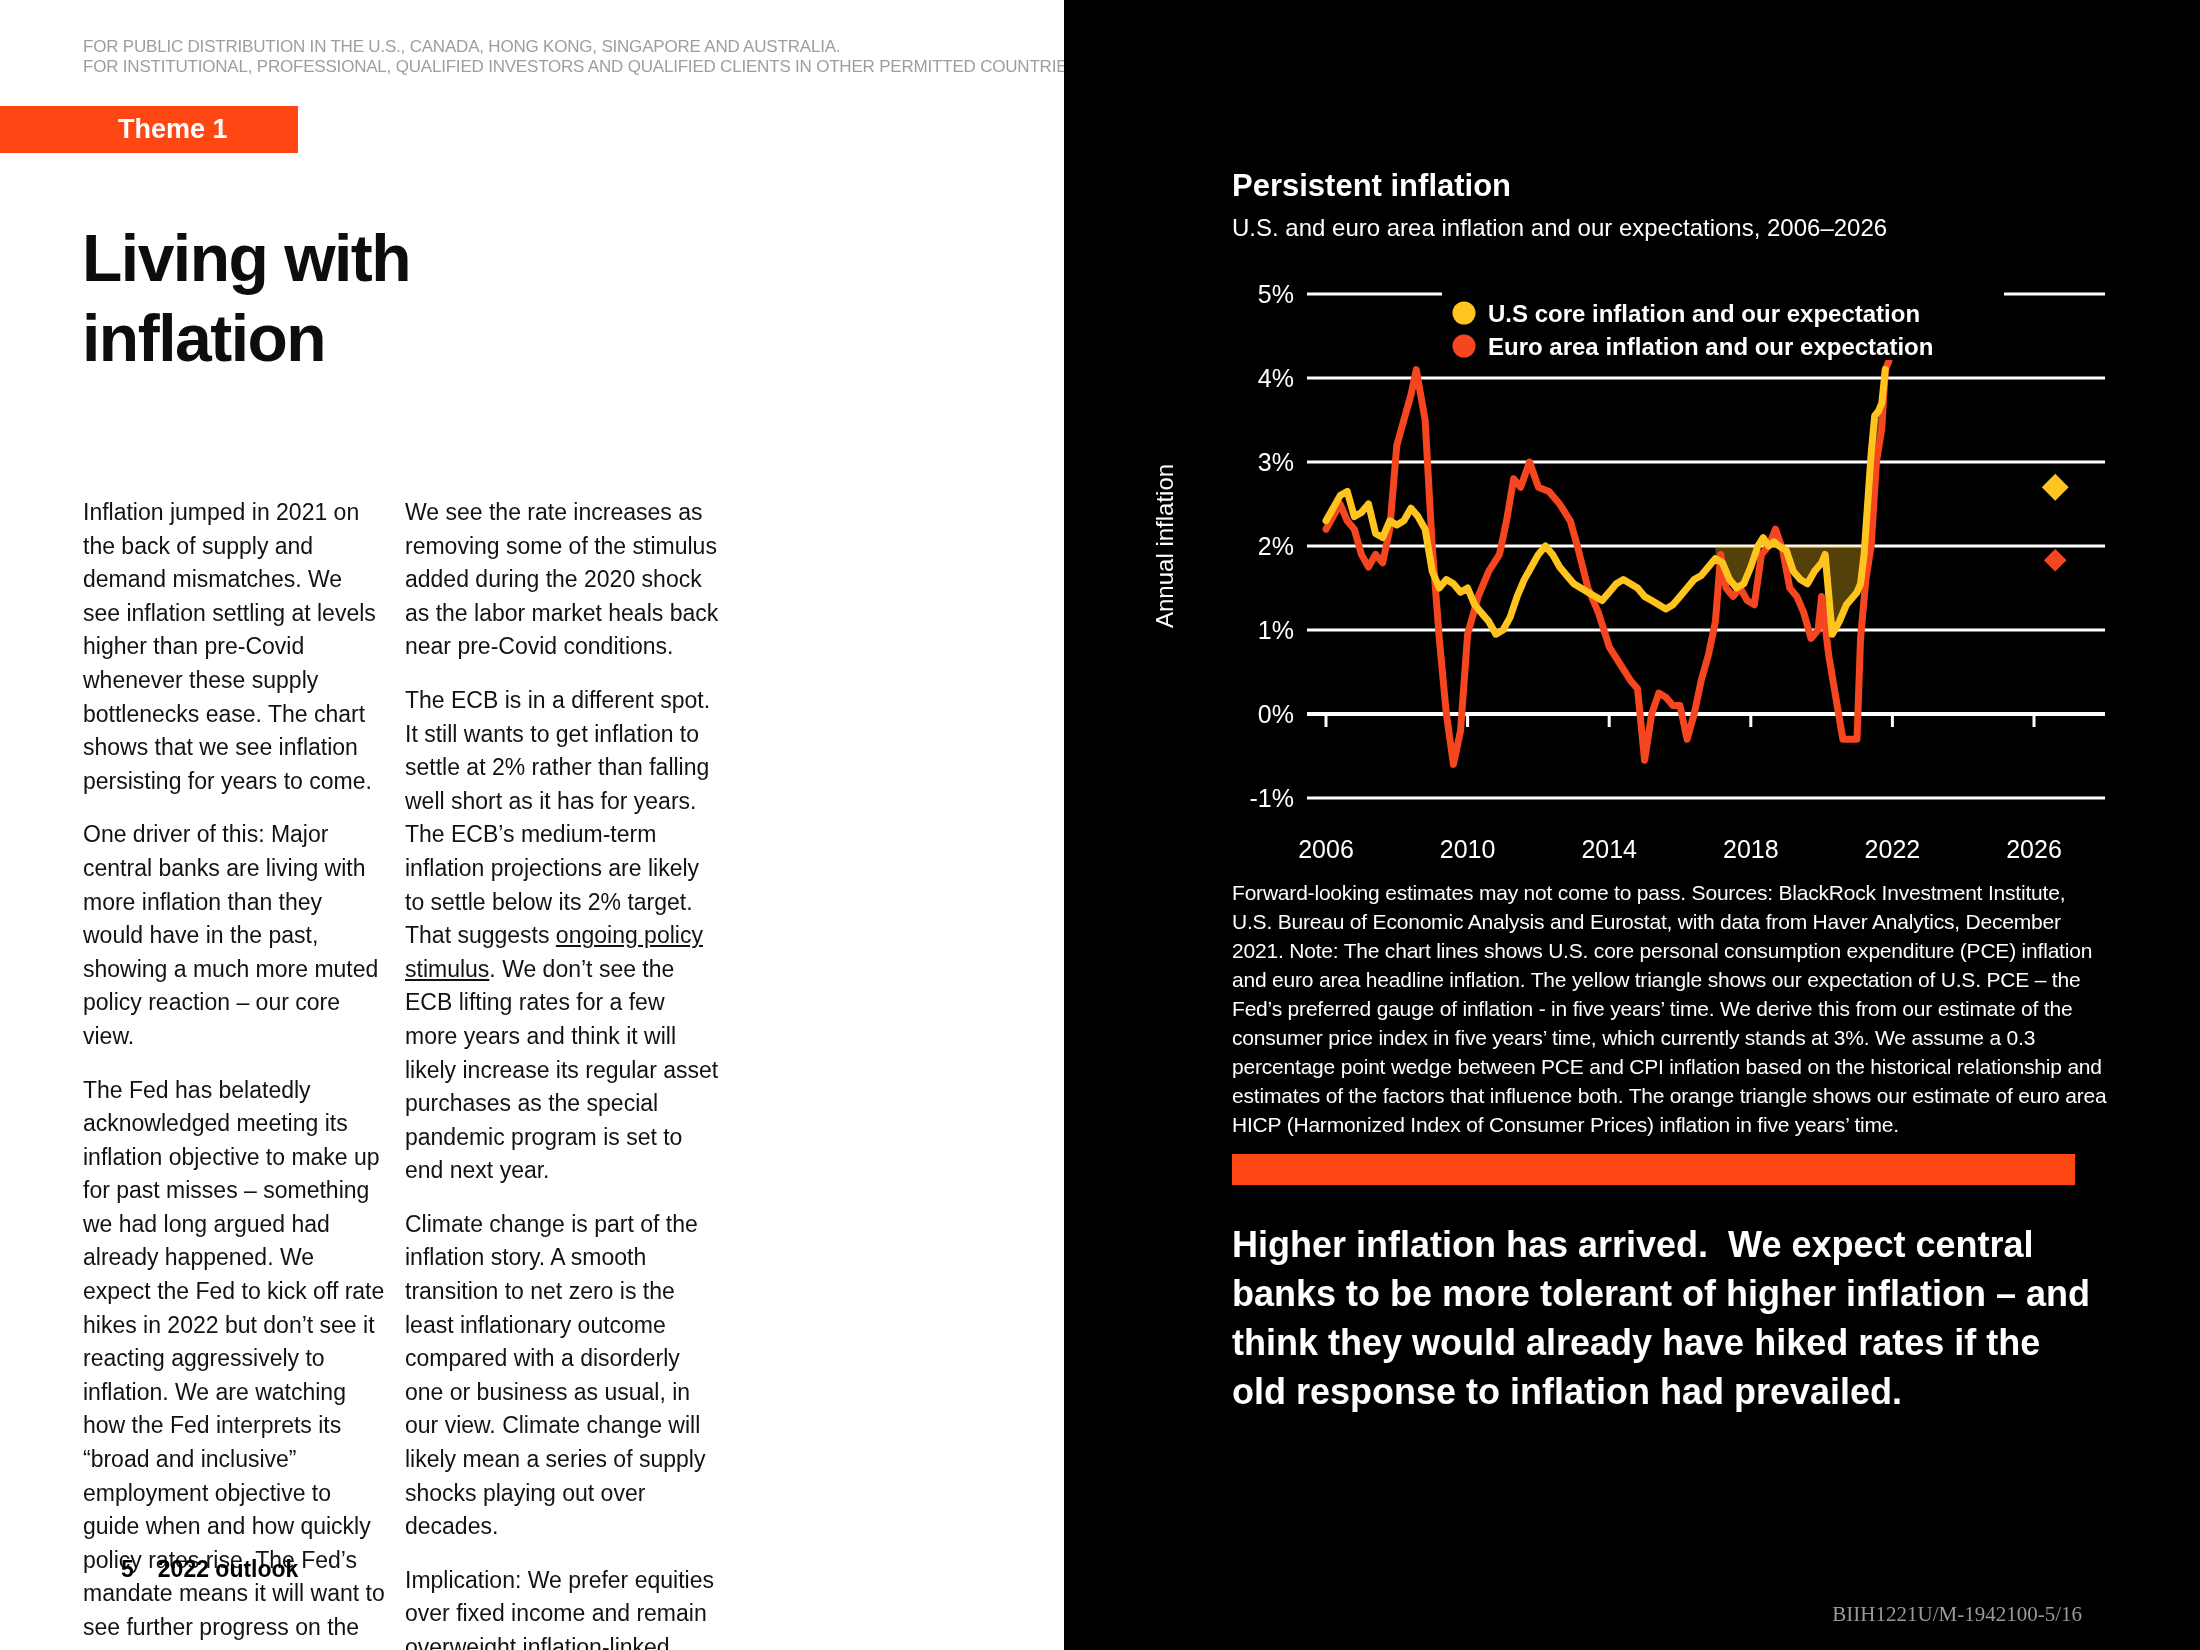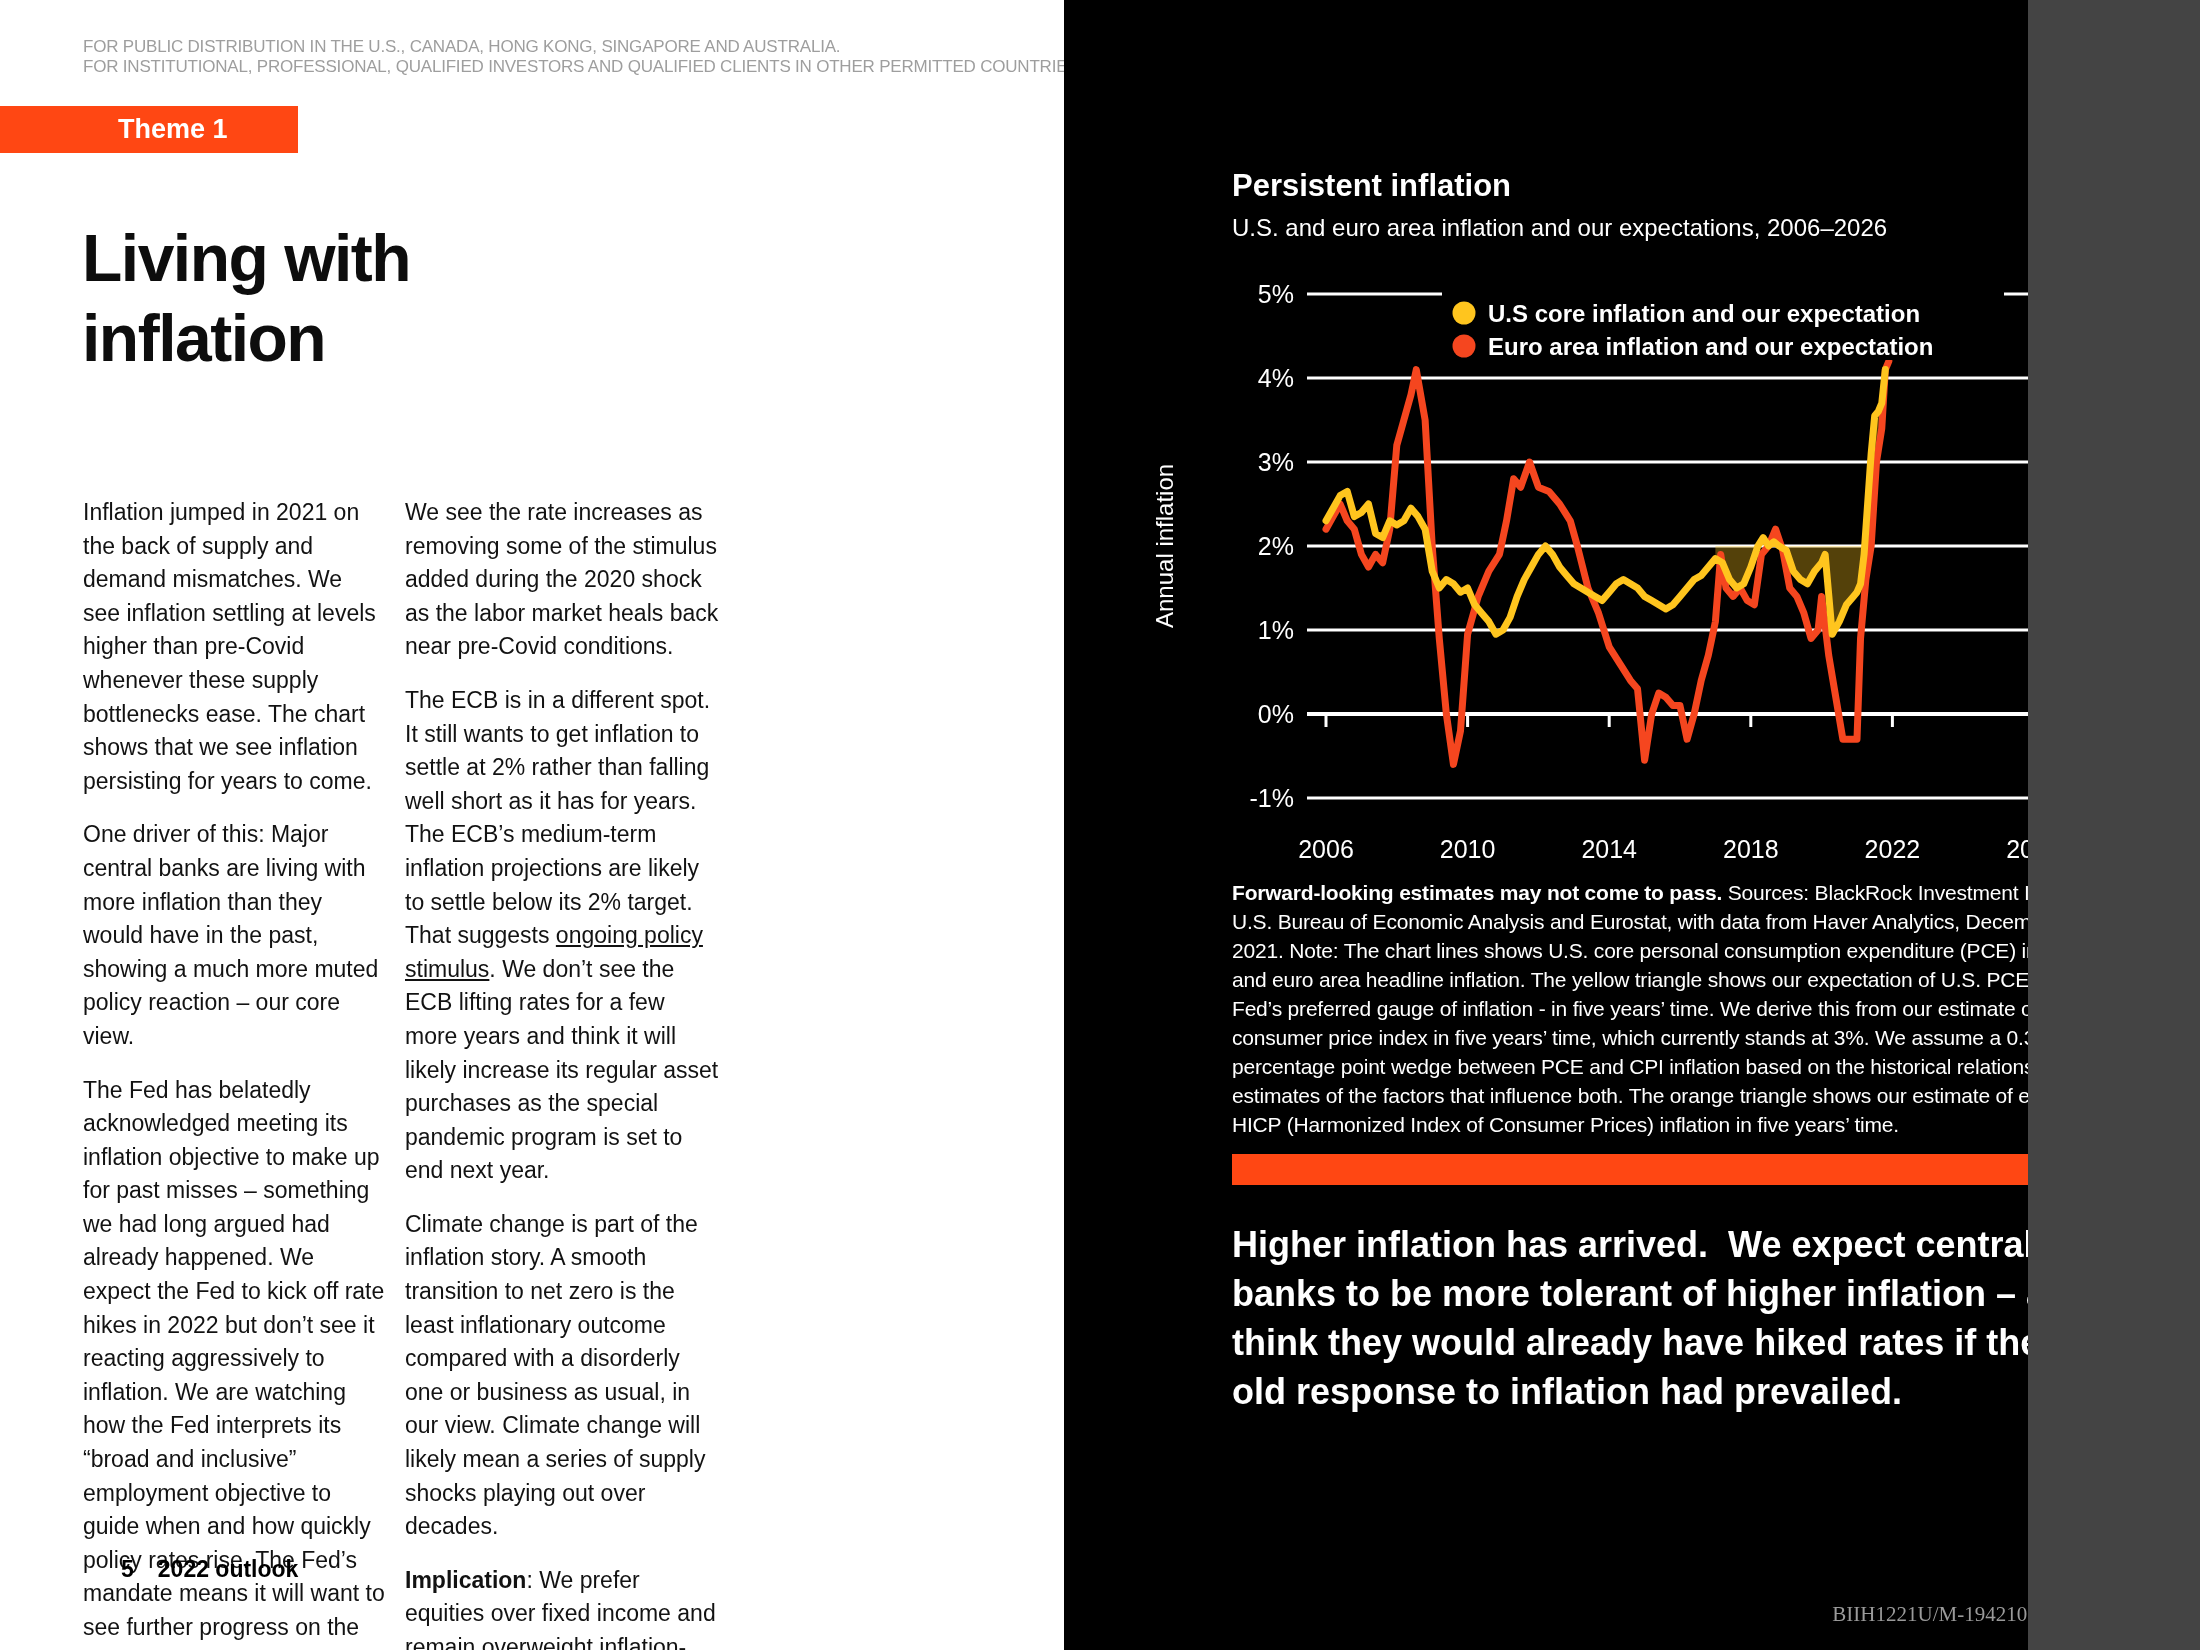--- a/index.html
+++ b/index.html
@@ -1,30 +1,30 @@
 <!DOCTYPE html>
 <html><head>
 <meta charset="utf-8">
 <style>
   html,body{margin:0;padding:0;background:#444;}
-  .page{position:relative;width:2028px;height:1650px;background:#ffffff;overflow:hidden;
+  .page{position:relative;width:2200px;height:1650px;background:#ffffff;overflow:hidden;
         font-family:"Liberation Sans",sans-serif;}
   
   .disclaimer{position:absolute;left:83px;top:37px;font-size:17px;line-height:19.5px;
         color:#9e9e9e;letter-spacing:-0.2px;}
   .theme-badge{position:absolute;left:0;top:106px;width:298px;height:47px;background:#FF4713;
         color:#fff;font-weight:700;font-size:27px;display:flex;align-items:center;
         padding-left:118px;box-sizing:border-box;}
   .headline{position:absolute;left:82px;top:174px;font-size:66px;line-height:80px;
         font-weight:800;color:#0d0d0d;letter-spacing:-1.5px;}
   .col{position:absolute;top:496px;font-size:23px;line-height:33.6px;color:#121212;}
   .col-1{left:83px;width:302px;}
   .col-2{left:405px;width:316px;}
   .col p{margin:0 0 20px 0;}
-  .b{font-weight:700;}
+  .b{font-weight:400;}
   .u{text-decoration:underline;cursor:pointer;}
   .footer-left{position:absolute;left:85px;top:1556px;font-size:23px;font-weight:700;color:#000;margin-left:36px;}
   .footer-left .num{margin-right:24px;}
   
   .panel{position:absolute;left:1064px;top:0;width:1136px;height:1650px;background:#000;color:#fff;padding-left:10px;}
   .chart-title{position:absolute;left:168px;top:168px;font-size:31px;font-weight:700;}
   .chart-subtitle{position:absolute;left:168px;top:214px;font-size:24px;font-weight:400;}
   .ylabel{position:absolute;left:84px;top:294px;height:504px;width:34px;display:flex;
         align-items:center;justify-content:center;writing-mode:vertical-rl;
         transform:rotate(180deg);font-size:24px;}

